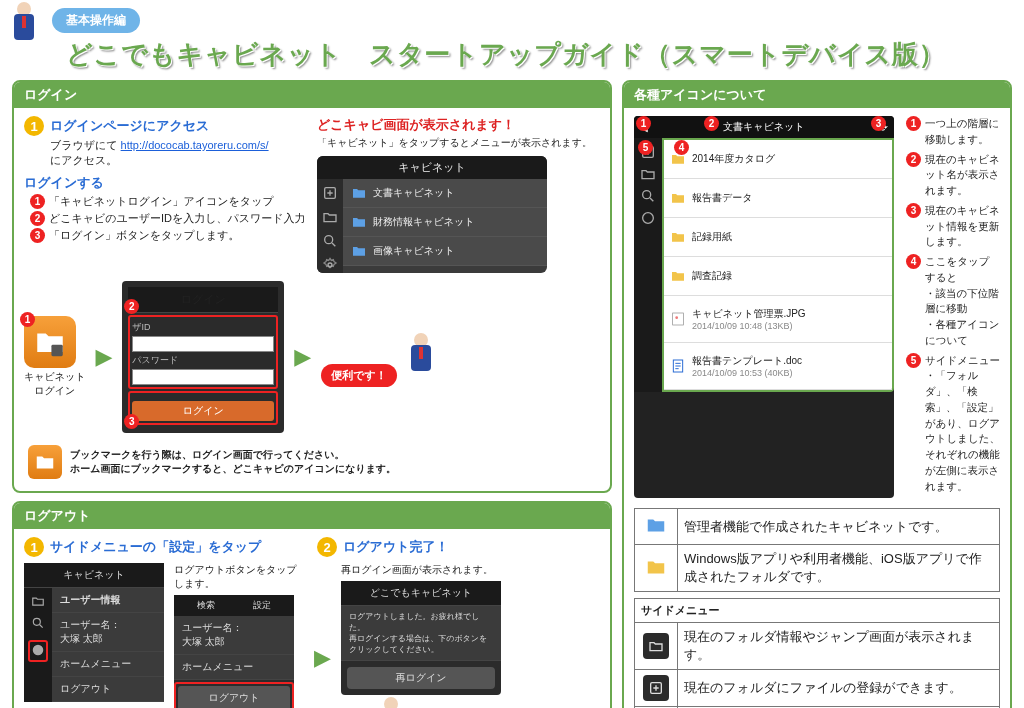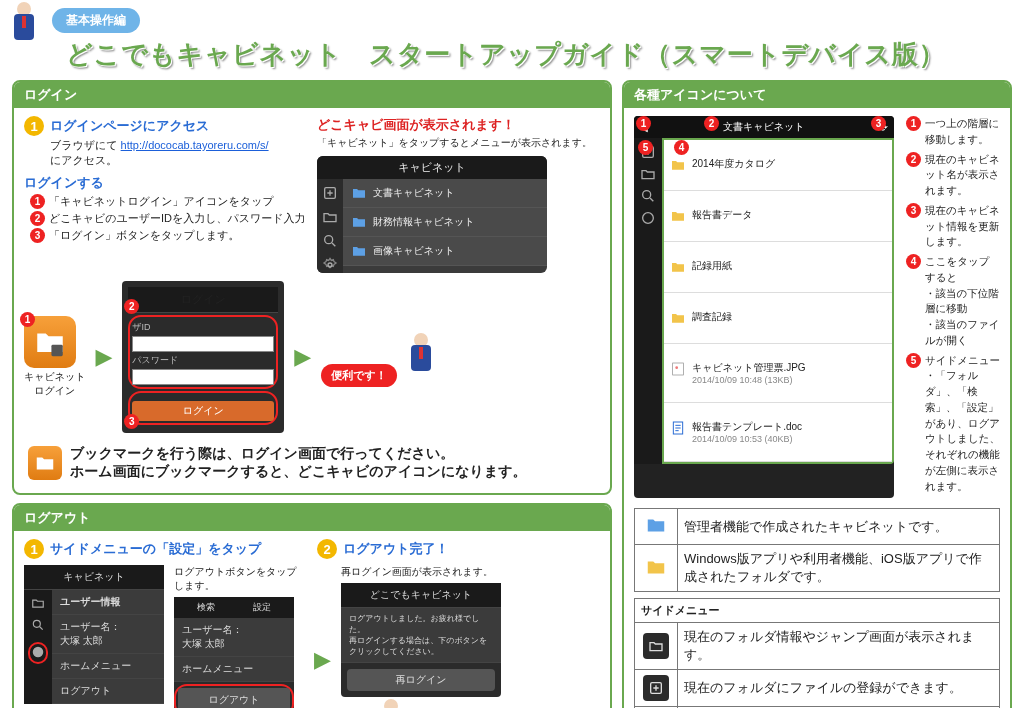--- a/index.html
+++ b/index.html
@@ -26,35 +26,35 @@
 .dev-side svg{width:16px;height:16px;stroke:#aaa;fill:none;stroke-width:2}
 .dev-main{flex:1}
 .dev-item{display:flex;align-items:center;gap:6px;padding:6px 8px;border-bottom:1px solid #555;background:#4a4a4a}
 .dev-item svg{width:16px;height:16px}
 .foldericon{fill:#5da0e5}
 .arrow{font-size:22px;color:#6aa84f;align-self:center}
 .loginshot{background:#2b2b2b;border-radius:4px;padding:6px;width:150px}
 .loginshot .lbl{color:#bbb;font-size:9px;margin:2px 0}
 .loginshot input{width:100%;border:1px solid #888;background:#fff;height:16px;box-sizing:border-box}
 .loginshot .btn{background:#d86a2b;color:#fff;text-align:center;padding:3px;border-radius:3px;font-size:10px;margin-top:6px}
-.redbox{border:2px solid #e22;border-radius:13px;padding:2px;margin:2px 0}
+.redbox{border:2px solid #e22;border-radius:3px;padding:2px;margin:2px 0}
 .cabicon{width:52px;height:52px;background:linear-gradient(#f7a03a,#e07c12);border-radius:10px;display:flex;align-items:center;justify-content:center}
 .cabicon svg{width:34px;height:34px;fill:#fff}
 .bubble{background:#e22;color:#fff;padding:4px 10px;border-radius:14px;font-size:11px;font-weight:bold;position:relative;display:inline-block}
 .notebox{display:flex;align-items:center;gap:8px;background:#fff;padding:4px}
 .notebox .ic{width:34px;height:34px;background:linear-gradient(#f7a03a,#e07c12);border-radius:6px;flex-shrink:0;display:flex;align-items:center;justify-content:center}
 .notebox .ic svg{width:22px;height:22px;fill:#fff}
 .icn-ex{display:flex;gap:12px}
 .shot2{width:260px;background:#222;border-radius:4px;overflow:hidden;color:#fff;font-size:10px}
 .shot2 .hd{background:#111;display:flex;align-items:center;padding:4px 6px;justify-content:space-between}
 .shot2 .body{display:flex}
 .shot2 .side{width:28px;background:#1a1a1a;display:flex;flex-direction:column;align-items:center;gap:6px;padding:6px 0}
 .shot2 .side svg{width:16px;height:16px;stroke:#aaa;fill:none;stroke-width:2}
 .wlist{flex:1;background:#fff;color:#222;border:2px solid #6aa84f;border-radius:0 0 4px 0}
-.wrow{display:flex;gap:6px;padding:17px 6px;border-bottom:1px solid #ddd;font-size:10px}
+.wrow{display:flex;align-items:center;gap:6px;padding:11px 6px;border-bottom:1px solid #ddd;font-size:10px}
 .wrow .sub{color:#888;font-size:9px}
 .wrow svg{width:16px;height:16px;flex-shrink:0}
 .folderY{fill:#f2c44a}
 .doc{fill:#fff;stroke:#2a6cd4;stroke-width:1.5}
 .explain{font-size:10.5px;line-height:1.5}
 .explain .it{display:flex;margin-bottom:4px}
 .legendtbl{border-collapse:collapse;width:100%;font-size:13px}
 .legendtbl td{border:1px solid #777;padding:5px 6px;vertical-align:middle}
 .legendtbl td.ic{width:30px;text-align:center;background:#fff}
 .sidemenu-hd{background:#fff;border:1px solid #777;border-bottom:none;padding:4px 6px;font-weight:bold;font-size:11px;margin-top:6px}
@@ -200,21 +200,21 @@
                 </span>
       </div>
      </div>
 
      <div class="notebox" style="margin-top:8px">
       <div class="ic">
                 <svg viewBox="0 0 24 24">
                   <path d="M3 6h6l2 2h10v11H3z"></path>
                 </svg>
               </div>
-      <div style="font-weight:bold;font-size:14px">
+      <div style="font-weight:bold;font-size:10px">
                 <div>ブックマークを行う際は、ログイン画面で行ってください。</div>
                 <div>ホーム画面にブックマークすると、どこキャビのアイコンになります。</div>
               </div>
      </div>
     </div>
    </div>
 
    <div class="panel">
     <div class="panel-hd">ログアウト</div>
     <div class="panel-bd">
@@ -375,21 +375,21 @@
        <div class="it">
                   <span class="rednum">2</span>
                   <span>現在のキャビネット名が表示されます。</span>
                 </div>
        <div class="it">
                   <span class="rednum">3</span>
                   <span>現在のキャビネット情報を更新します。</span>
                 </div>
        <div class="it">
                   <span class="rednum">4</span>
-                  <div><span>ここをタップすると</span><div>・該当の下位階層に移動</div><div>・該当のファイルが開く</div></div>
+                  <div><span>ここをタップすると</span><div>・該当の下位階層に移動</div><div>・各種アイコンについて</div></div>
                 </div>
        <div class="it">
                   <span class="rednum">5</span>
                   <div><span>サイドメニュー</span><div>・「フォルダ」、「検索」、「設定」があり、ログアウトしました、それぞれの機能が左側に表示されます。</div></div>
                 </div>
       </div>
      </div>
 
      <table class="legendtbl" style="margin-top:10px">
       <tbody>

